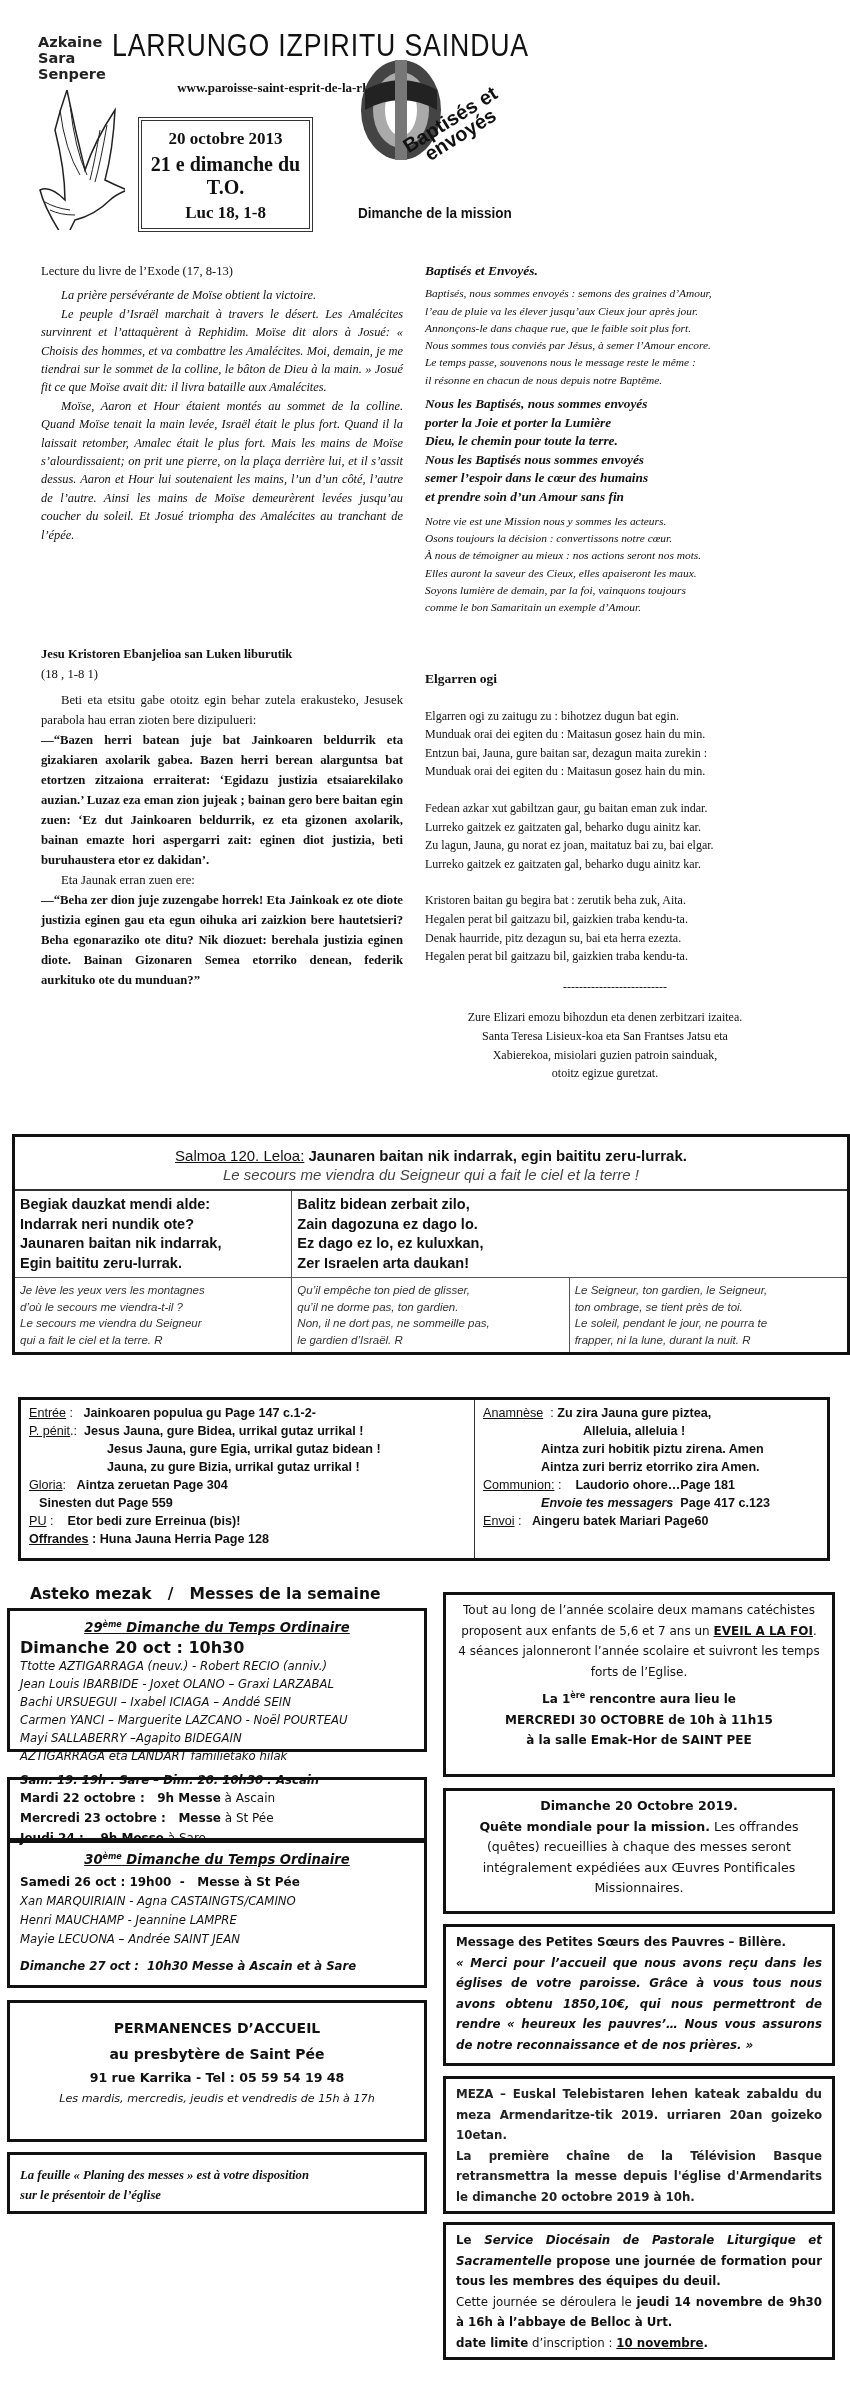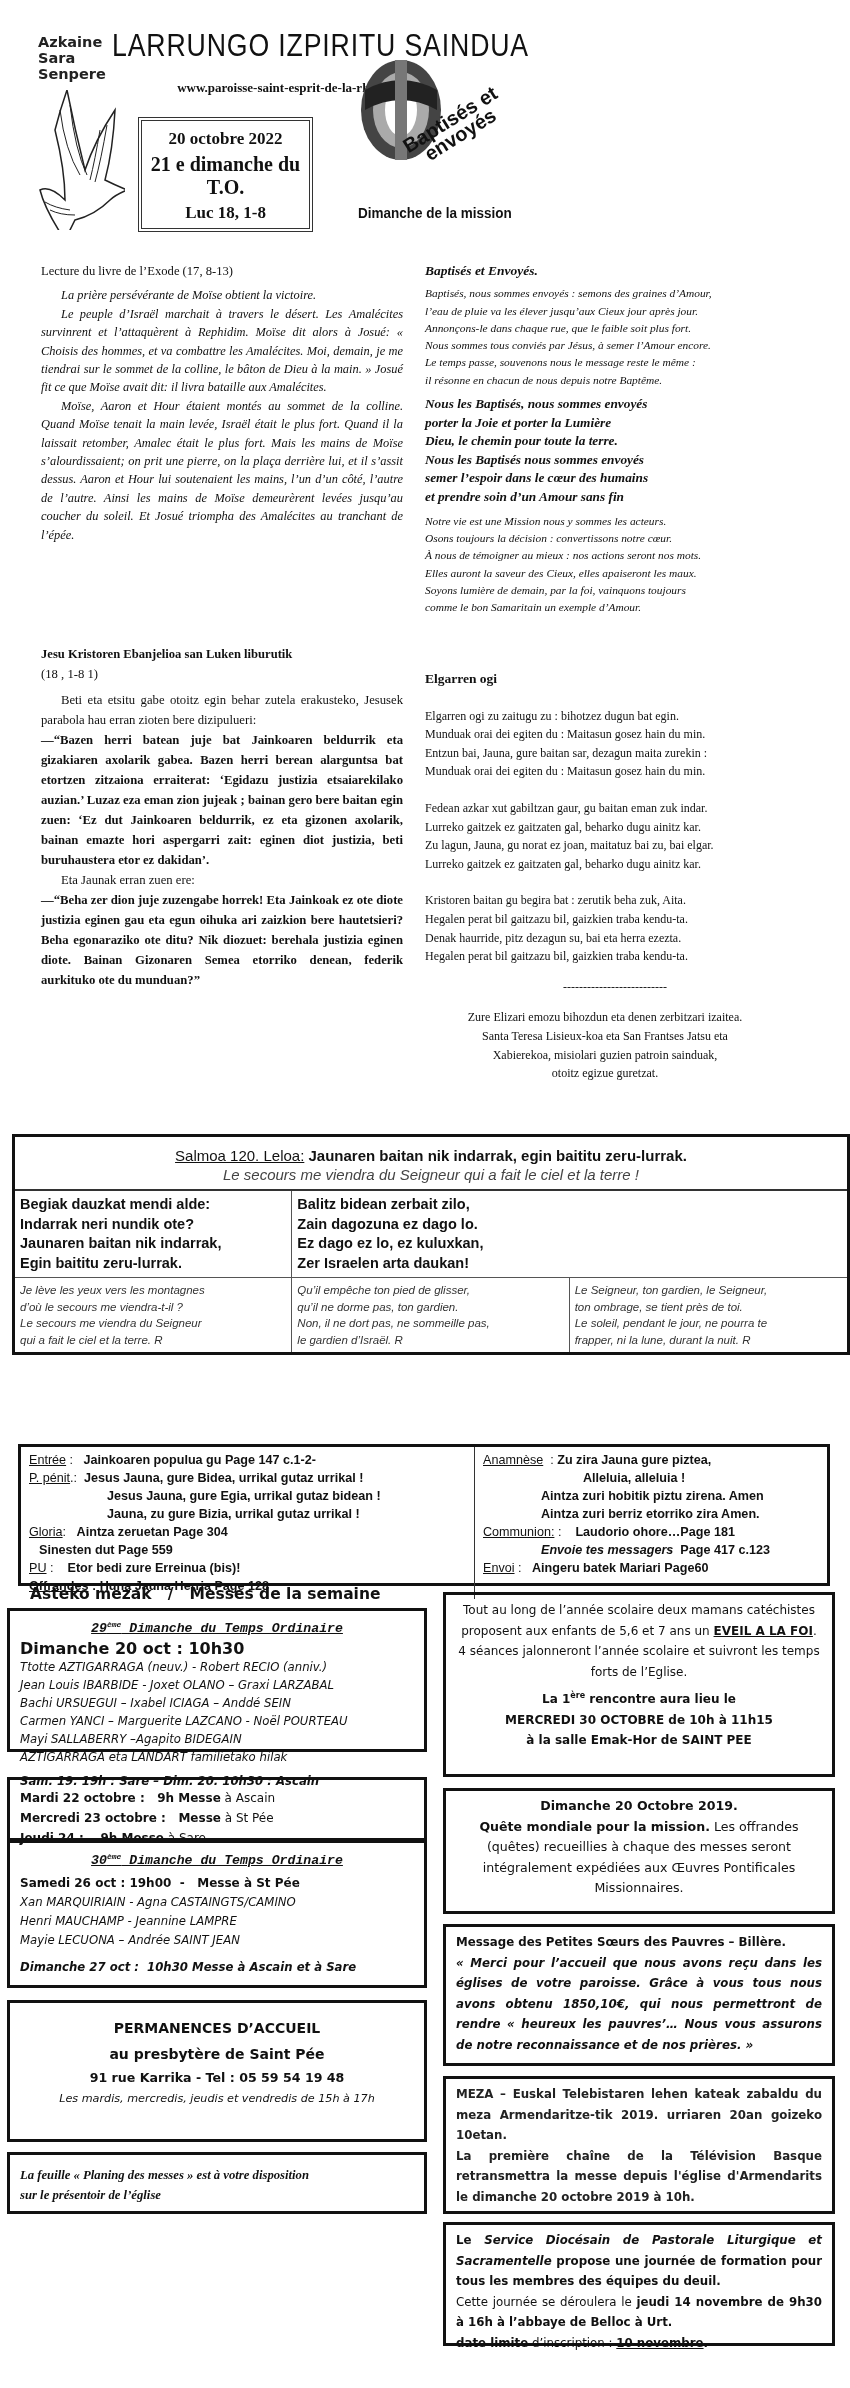--- a/index.html
+++ b/index.html
@@ -34,46 +34,46 @@
   .psalm-head .l1 { font-size: 15px; }
   .psalm-head .l2 { font-size: 15px; font-style: italic; color: #444; margin-top: 2px; }
   .psalm-grid { display: grid; grid-template-columns: 1fr 1fr 1fr; }
   .psalm-cell { padding: 4px 5px; border-right: 1px solid #555; }
   .psalm-cell:last-child { border-right: none; }
   .psalm-row2 .psalm-cell { border-top: 1px solid #555; }
   .psalm-basque { font-size: 14.5px; font-weight: bold; line-height: 19.5px; }
   .psalm-french { font-size: 11.5px; font-style: italic; line-height: 16.5px; color: #333; }
 
   
-  .chants-box { left: 18px; top: 1397px; width: 812px; height: 142px; border: 3px solid #111; display: grid; grid-template-columns: 454px 1fr; font-family: "Liberation Sans", sans-serif; margin-top: 47px; }
+  .chants-box { left: 18px; top: 1397px; width: 812px; height: 164px; border: 3px solid #111; display: grid; grid-template-columns: 454px 1fr; font-family: "Liberation Sans", sans-serif; }
   .chants-col { padding: 4px 8px; font-size: 12.6px; line-height: 18px; }
   .chants-col:first-child { border-right: 1px solid #333; }
   .lbl { text-decoration: underline; font-weight: normal; }
 
   
   .week-title { left: 30px; top: 1585px; font-family: "DejaVu Sans", sans-serif; font-weight: bold; font-size: 15.5px; }
   .box { border: 3px solid #111; font-family: "DejaVu Sans", sans-serif; }
   .mass1 { left: 7px; top: 1608px; width: 420px; height: 144px; padding: 5px 10px; font-size: 11.7px; line-height: 18px; }
-  .mass1 .h, .mass3 .h { text-align: center; font-weight: bold; font-style: italic; text-decoration: underline; font-size: 13.2px; margin-bottom: 2px; font-family: Liberation Mono, monospace; }
+  .mass1 .h, .mass3 .h { text-align: center; font-weight: bold; font-style: italic; text-decoration: underline; font-size: 13.2px; margin-bottom: 2px; }
   .mass2 { left: 7px; top: 1755px; width: 420px; height: 66px; padding: 8px 10px; font-size: 12px; line-height: 20px; margin-top: 22px; }
   .mass3 { left: 7px; top: 1838px; width: 420px; height: 150px; padding: 6px 10px; font-size: 11.7px; line-height: 19px; }
   .perm { left: 7px; top: 2000px; width: 420px; height: 142px; text-align: center; padding-top: 12px; }
   .perm .t1 { font-weight: bold; font-size: 14px; line-height: 26px; }
   .perm .t2 { font-weight: bold; font-size: 12.6px; line-height: 22px; }
   .perm .t3 { font-style: italic; font-size: 11.2px; line-height: 20px; }
   .perm .t4 { font-style: italic; font-weight: bold; font-size: 11.2px; text-decoration: underline; line-height: 20px; }
   .planing { left: 7px; top: 2152px; width: 420px; height: 62px; padding: 10px 10px; font-family: "Liberation Serif", serif; font-style: italic; font-weight: bold; font-size: 12.7px; line-height: 20px; }
 
   
   .ann { left: 443px; width: 392px; padding: 5px 10px; font-size: 12px; line-height: 20.5px; }
   .eveil { top: 1592px; height: 185px; text-align: center; }
   .quete { top: 1788px; height: 126px; text-align: center; font-size: 12.6px; }
   .soeurs { top: 1924px; height: 142px; font-size: 11.8px; line-height: 20.5px; text-align: justify; }
   .meza { top: 2076px; height: 138px; font-size: 11.8px; line-height: 20.5px; text-align: justify; font-weight: bold; color: #222; }
-  .diocese { top: 2222px; height: 124px; font-size: 11.8px; line-height: 20.5px; text-align: justify; }
+  .diocese { top: 2222px; height: 138px; font-size: 11.8px; line-height: 20.5px; text-align: justify; }
   sup { font-size: 8px; }
 </style>
 </head>
 <body>
 
 <div class="abs parish-names">
   <div>Azkaine</div>
   <div>Sara</div>
   <div>Senpere</div>
 </div>
@@ -81,21 +81,21 @@
 <svg class="abs dove" viewBox="0 0 90 140">
   <path d="M30 150 Q10 120 5 100 Q15 95 30 110 Q30 80 20 40 Q25 20 32 0 Q40 40 50 80 Q60 50 80 20 Q78 60 70 90 Q80 95 92 100 Q80 105 75 110 Q60 125 40 130 Z" fill="none" stroke="#222" stroke-width="1.5"></path>
   <path d="M25 20 Q30 60 45 85 M35 15 Q40 60 52 85 M65 40 Q60 70 55 90 M72 35 Q66 70 60 92" fill="none" stroke="#222" stroke-width="1"></path>
   <path d="M10 112 Q20 118 35 120 M15 120 Q25 125 40 125" fill="none" stroke="#222" stroke-width="1"></path>
 </svg>
 
 <div class="abs main-title">LARRUNGO IZPIRITU SAINDUA</div>
 <div class="abs website">www.paroisse-saint-esprit-de-la-rhune.</div>
 
 <div class="abs date-box">
-  <div class="l1">20 octobre 2022</div>
+  <div class="l1">20 octobre 2013</div>
   <div class="l2">21 e dimanche du T.O.</div>
   <div class="l3">Luc 18, 1-8</div>
 </div>
 
 <svg class="abs logo" viewBox="0 0 92 140" style="left:355px;top:30px;width:92px;height:140px;">
   <ellipse cx="46" cy="80" rx="40" ry="50" fill="#444"></ellipse>
   <ellipse cx="46" cy="80" rx="28" ry="38" fill="#aaa"></ellipse>
   <ellipse cx="46" cy="80" rx="16" ry="26" fill="#fff"></ellipse>
   <path d="M10 60 Q46 40 82 60 L82 80 Q46 60 10 80 Z" fill="#222"></path>
   <rect x="40" y="30" width="12" height="100" fill="#777"></rect>

